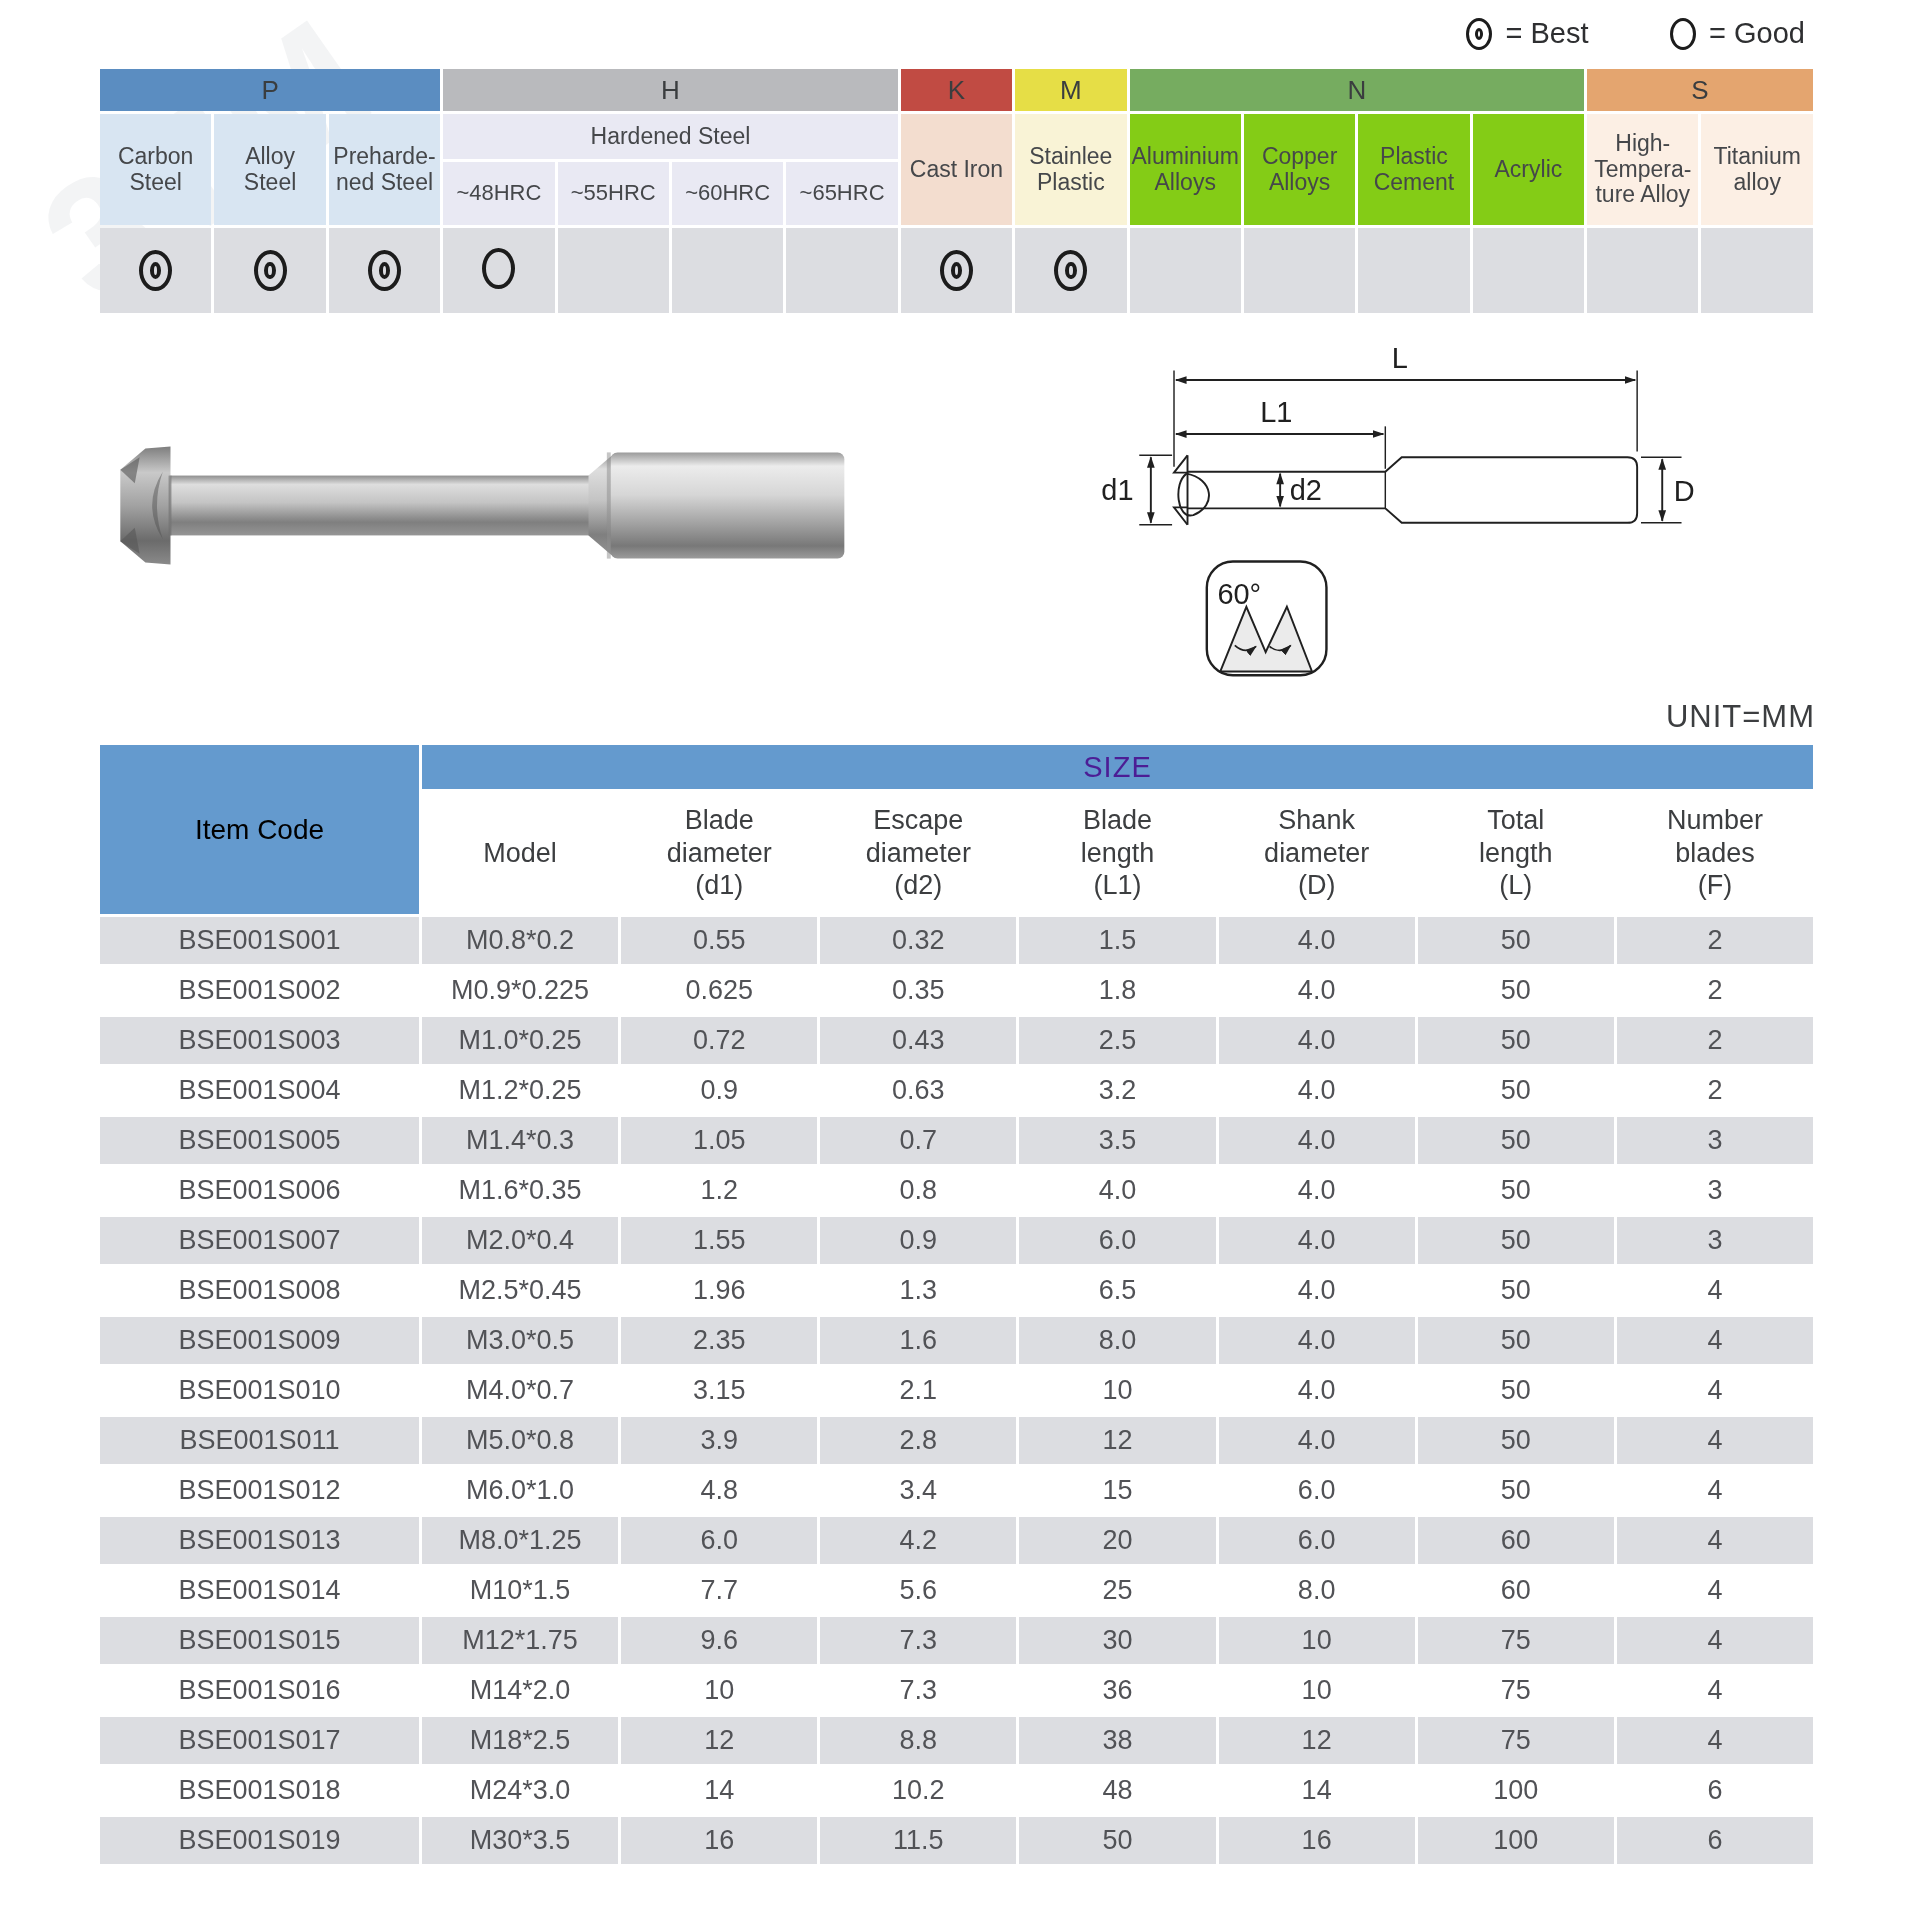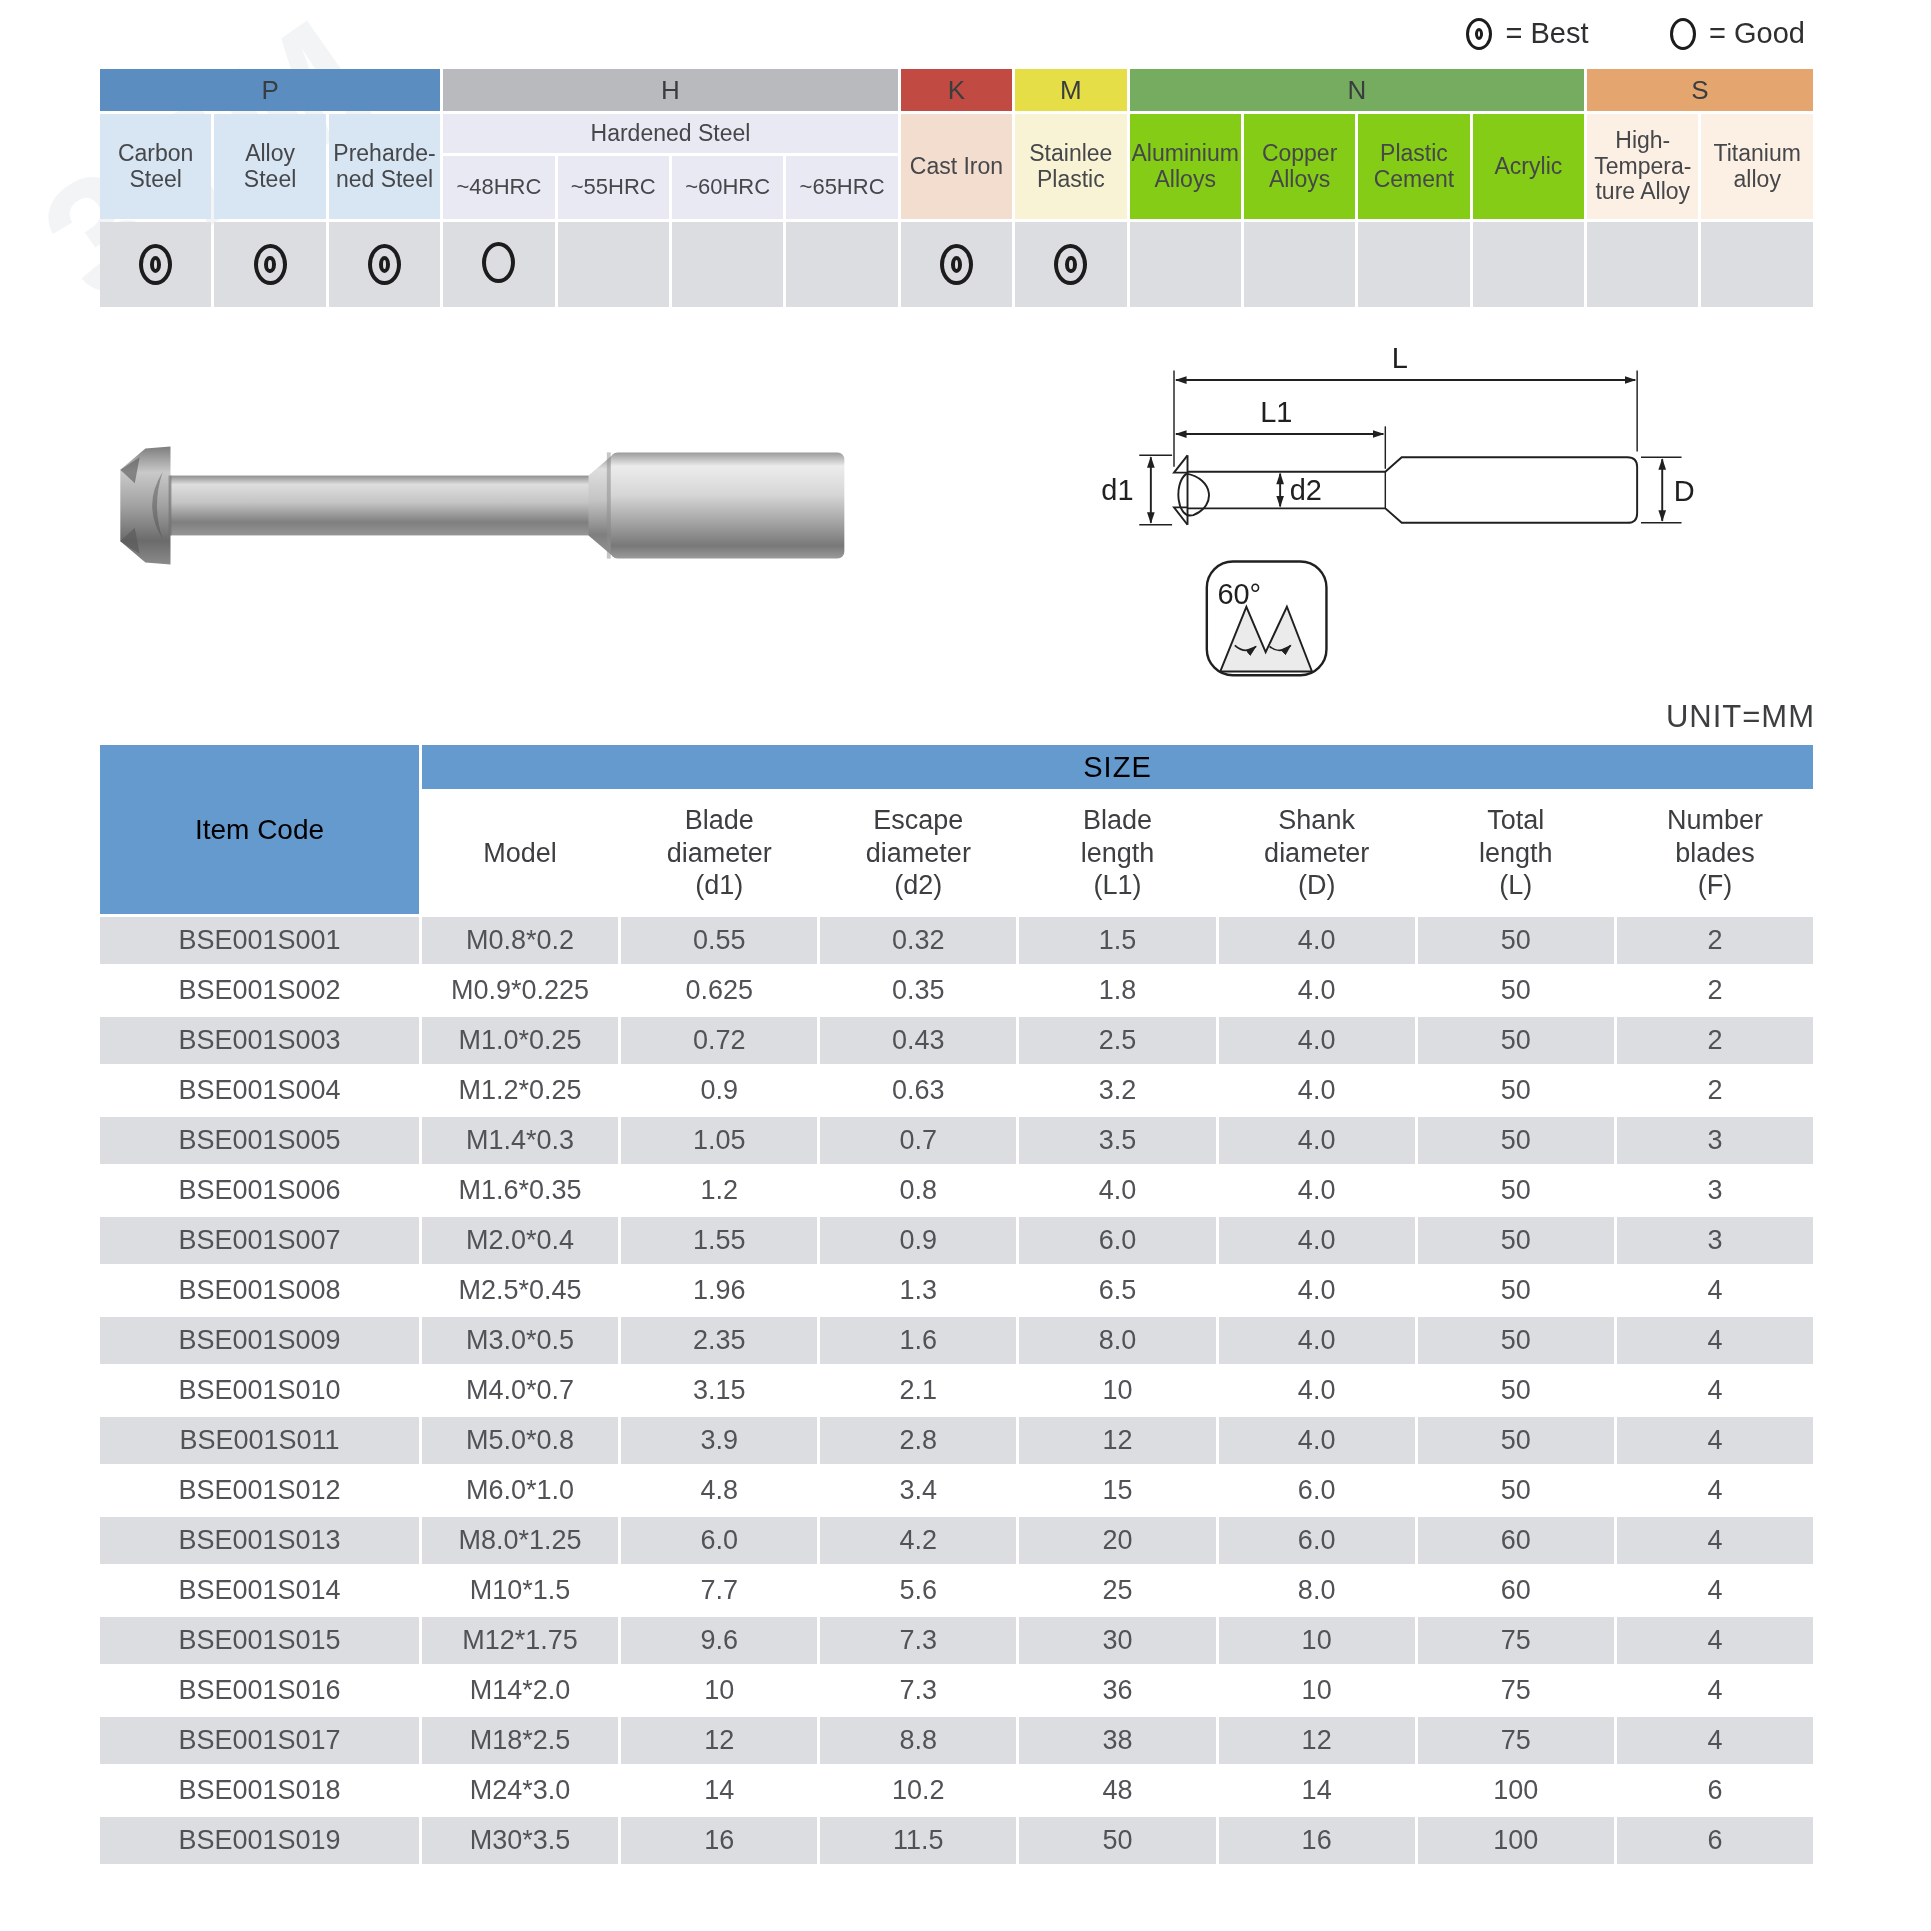--- a/index.html
+++ b/index.html
@@ -50,42 +50,42 @@
   .bm{background:#e6de46;}
   .bn{background:#76ac60;}
   .bs{background:#e4a56f;}
   .cat{font-size:23px;line-height:1.12;color:#45474a;white-space:pre-line;}
   .cp{background:#d8e5f2;}
   .ch{background:#e9e9f3;}
   .ck{background:#f3ddcf;}
   .cm{background:#f9f3d6;}
   .cn{background:#84cc16;}
   .cs{background:#fcefe4;}
-  .hs-row{height:39px;}
+  .hs-row{height:45px;}
   .hrc-row{height:63px;font-size:22px;}
   .symcell{background:#dcdde1;height:85px;}
   
   .tool-photo{position:absolute;left:101px;top:433px;}
   .dim-svg{position:absolute;left:1091px;top:326px;}
   .dim-svg text{fill:#202020;font-size:30px;font-family:"Liberation Sans","DejaVu Sans",sans-serif;}
   
   .unit{
     position:absolute;top:699px;right:116px;
     font-size:31px;color:#3c3e40;letter-spacing:1px;
   }
   
   table.size{
     position:absolute;left:97px;top:742px;width:1719px;
     border-collapse:separate;border-spacing:3.9px;table-layout:fixed;
   }
   table.size td{text-align:center;vertical-align:middle;padding:0;}
   .item-code-hd{
     background:#649ace;color:#000000;font-size:28px;
   }
-  .size-band{background:#649ace;color:#000000;font-size:29px;height:44px;letter-spacing:1px;}
+  .size-band{background:#649ace;color:#4c1d95;font-size:29px;height:44px;letter-spacing:1px;}
   .size-h{
     height:122px;font-size:27px;line-height:1.22;color:#3c3e40;
     white-space:pre-line;background:#ffffff;
   }
   .size-body td{height:47px;font-size:27px;color:#515256;background:#ffffff;}
   .size-body tr:nth-of-type(odd) td{background:#dcdde1;}
 </style>
 </head>
 <body>
 

